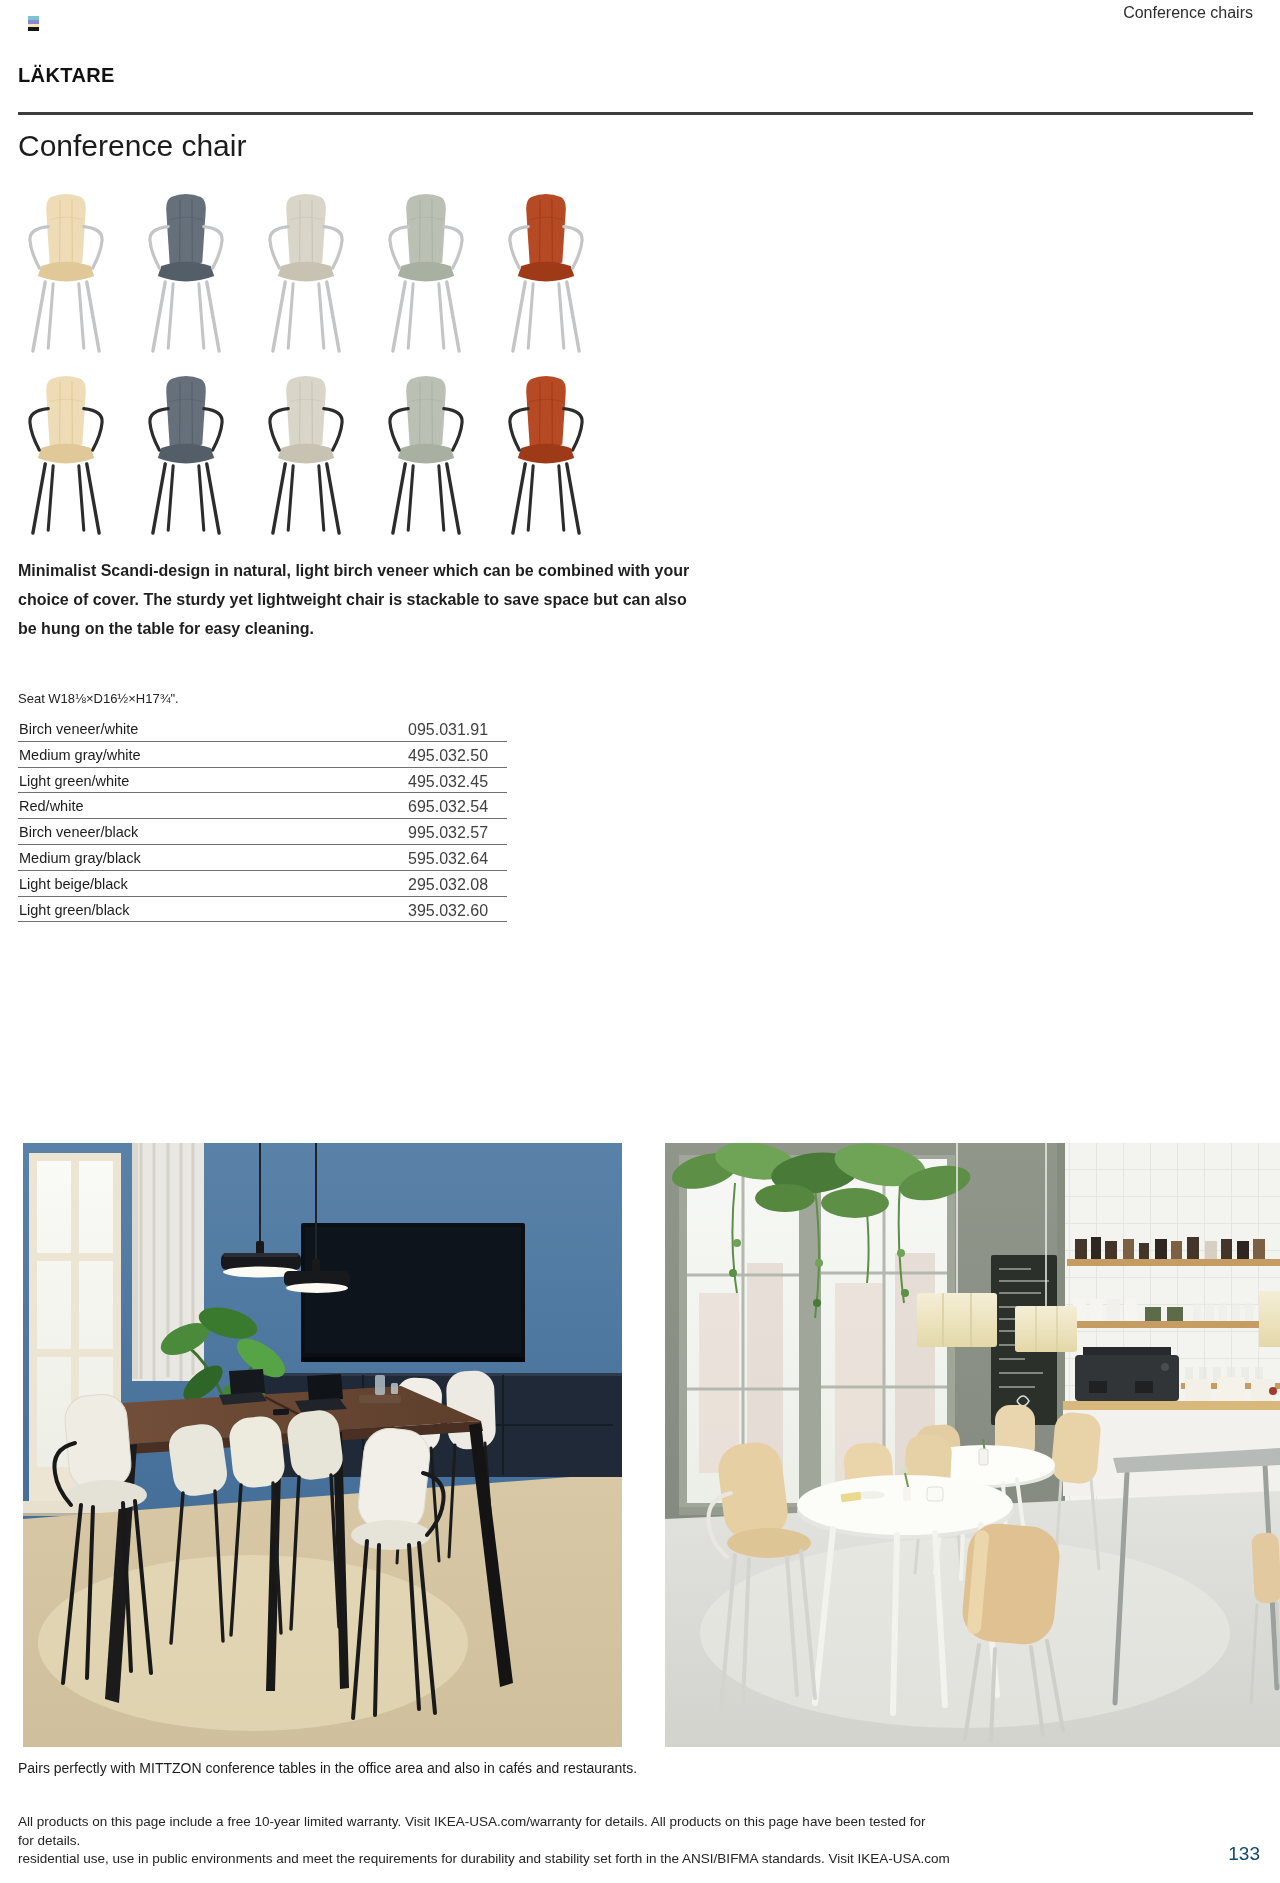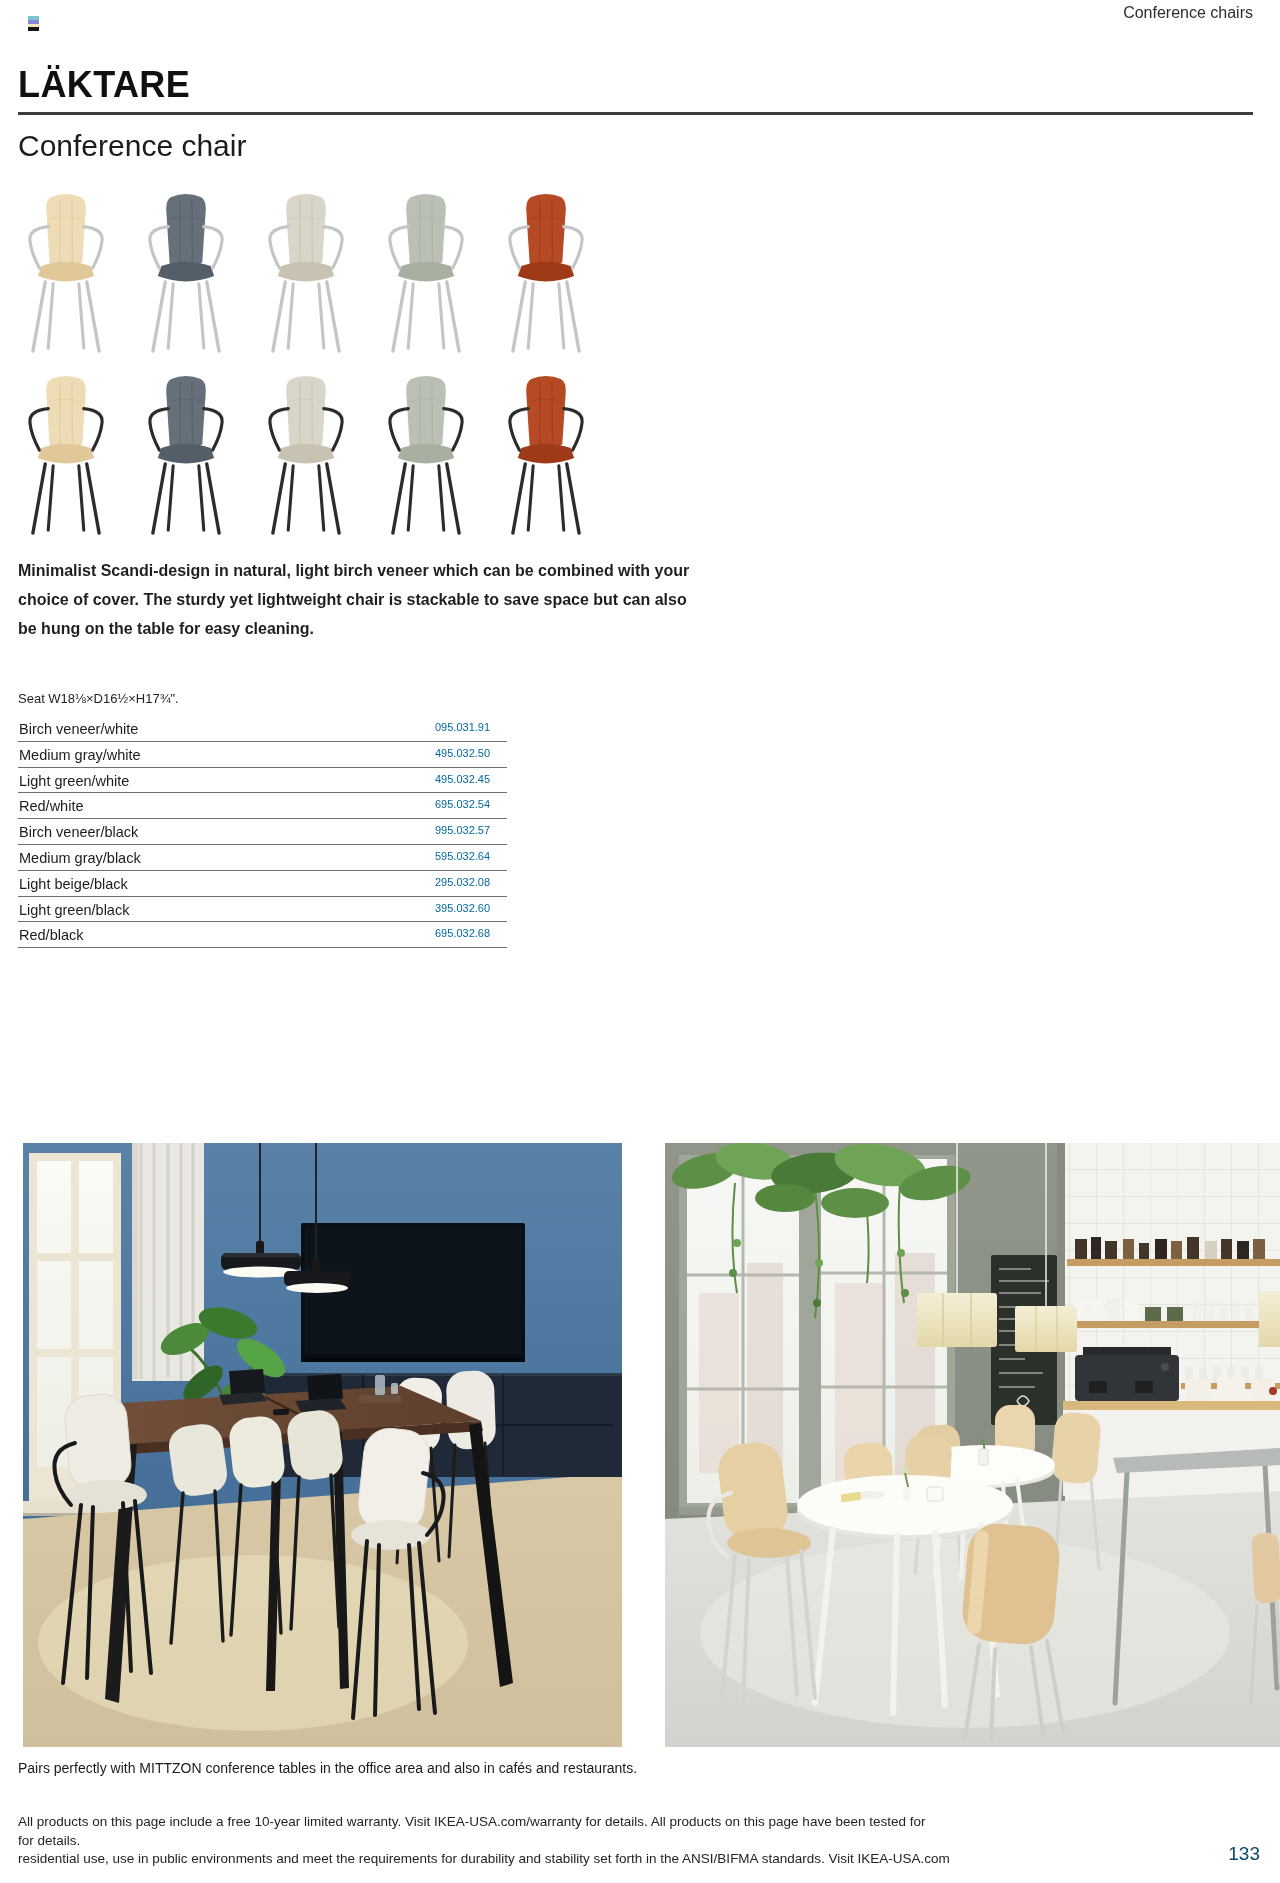--- a/index.html
+++ b/index.html
@@ -8,40 +8,40 @@
     font-family:"Liberation Sans", sans-serif;color:#1a1a1a;overflow:hidden;
   }
   .abs{position:absolute;}
 
   
   #reg-icon{left:28px;top:16px;width:11px;height:15px;display:flex;flex-direction:column;}
   #reg-icon span{flex:1;}
   #section-header{top:4px;right:27px;font-size:16px;color:#2d2d2d;}
 
   
-  #product-name{left:18px;top:64px;font-size:36px;font-weight:700;letter-spacing:.4px;color:#101010;}
+  #product-name{left:18px;top:64px;font-size:20px;font-weight:700;letter-spacing:.4px;color:#101010;}
   #title-rule{left:18px;top:112px;width:1235px;height:3px;background:#3d3d3d;}
   #product-type{left:18px;top:129px;font-size:30px;color:#1c1c1c;}
 
   
   #chair-grid{left:6px;top:190px;width:604px;}
   .chair-row{display:flex;}
   .chair-row + .chair-row{margin-top:6px;}
   .chair-cell{width:120px;height:176px;display:flex;justify-content:center;align-items:flex-start;}
   svg.chair{width:102px;height:170px;display:block;}
 
   
   #description{left:18px;top:556px;width:678px;font-size:16px;line-height:29px;color:#1f1f1f;font-weight:bold;}
   #seat-dims{left:18px;top:691px;font-size:13px;color:#222;}
 
   
   #price-table{left:18px;top:716px;width:489px;}
   .price-row{position:relative;height:25.8px;border-bottom:1px solid #6f6f6f;box-sizing:border-box;}
   .price-color{position:absolute;left:1px;top:5px;font-size:14.5px;color:#1c1c1c;}
-  .price-art{position:absolute;left:390px;top:5px;font-size:11px;color:#0369a1;margin-left:27px;}
+  .price-art{position:absolute;left:390px;top:5px;font-size:16px;color:#404040;}
 
   
   #office-photo{left:23px;top:1143px;width:599px;height:604px;}
   #cafe-photo{left:665px;top:1143px;width:615px;height:604px;}
   #office-photo svg,#cafe-photo svg{display:block;width:100%;height:100%;}
 
   
   #caption{left:18px;top:1760px;font-size:14px;color:#1b1b1b;}
   #footer{left:18px;top:1813px;font-size:13.5px;line-height:18.5px;color:#242424;}
   #page-number{right:20px;top:1843px;font-size:19px;color:#0c4a6e;}
@@ -216,24 +216,20 @@
       <span class="price-color">Medium gray/black</span>
       <span class="price-art">595.032.64</span>
     </div>
     <div class="price-row">
       <span class="price-color">Light beige/black</span>
       <span class="price-art">295.032.08</span>
     </div>
     <div class="price-row">
       <span class="price-color">Light green/black</span>
       <span class="price-art">395.032.60</span>
-    </div>
-    <div class="price-row">
-      <span class="price-color">Red/black</span>
-      <span class="price-art">695.032.68</span>
     </div>
   </div>
 
 <div class="abs" id="office-photo">
 <svg viewBox="0 0 599 604" preserveAspectRatio="none">
   <defs>
     <linearGradient id="oWall" x1="0" y1="0" x2="0" y2="1">
       <stop offset="0" stop-color="#5a82a9"></stop>
           <stop offset=".55" stop-color="#47719a"></stop>
           <stop offset="1" stop-color="#3f678d"></stop>

